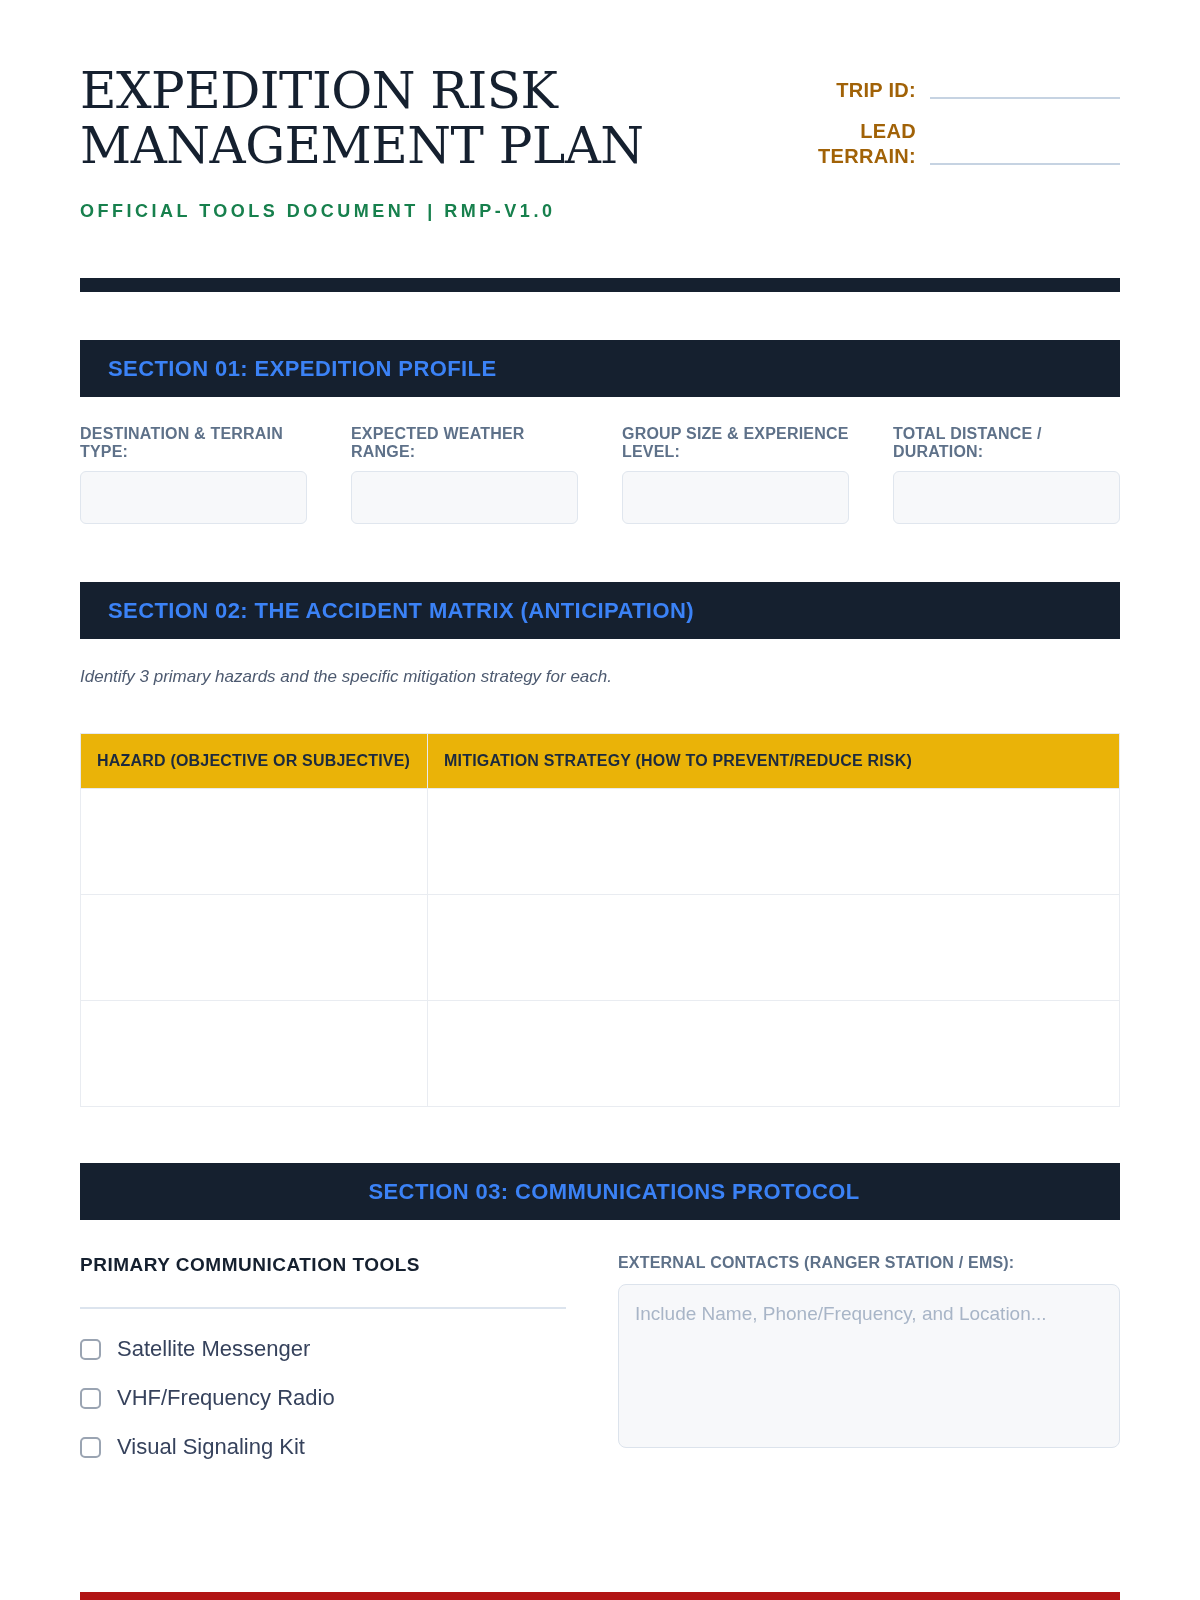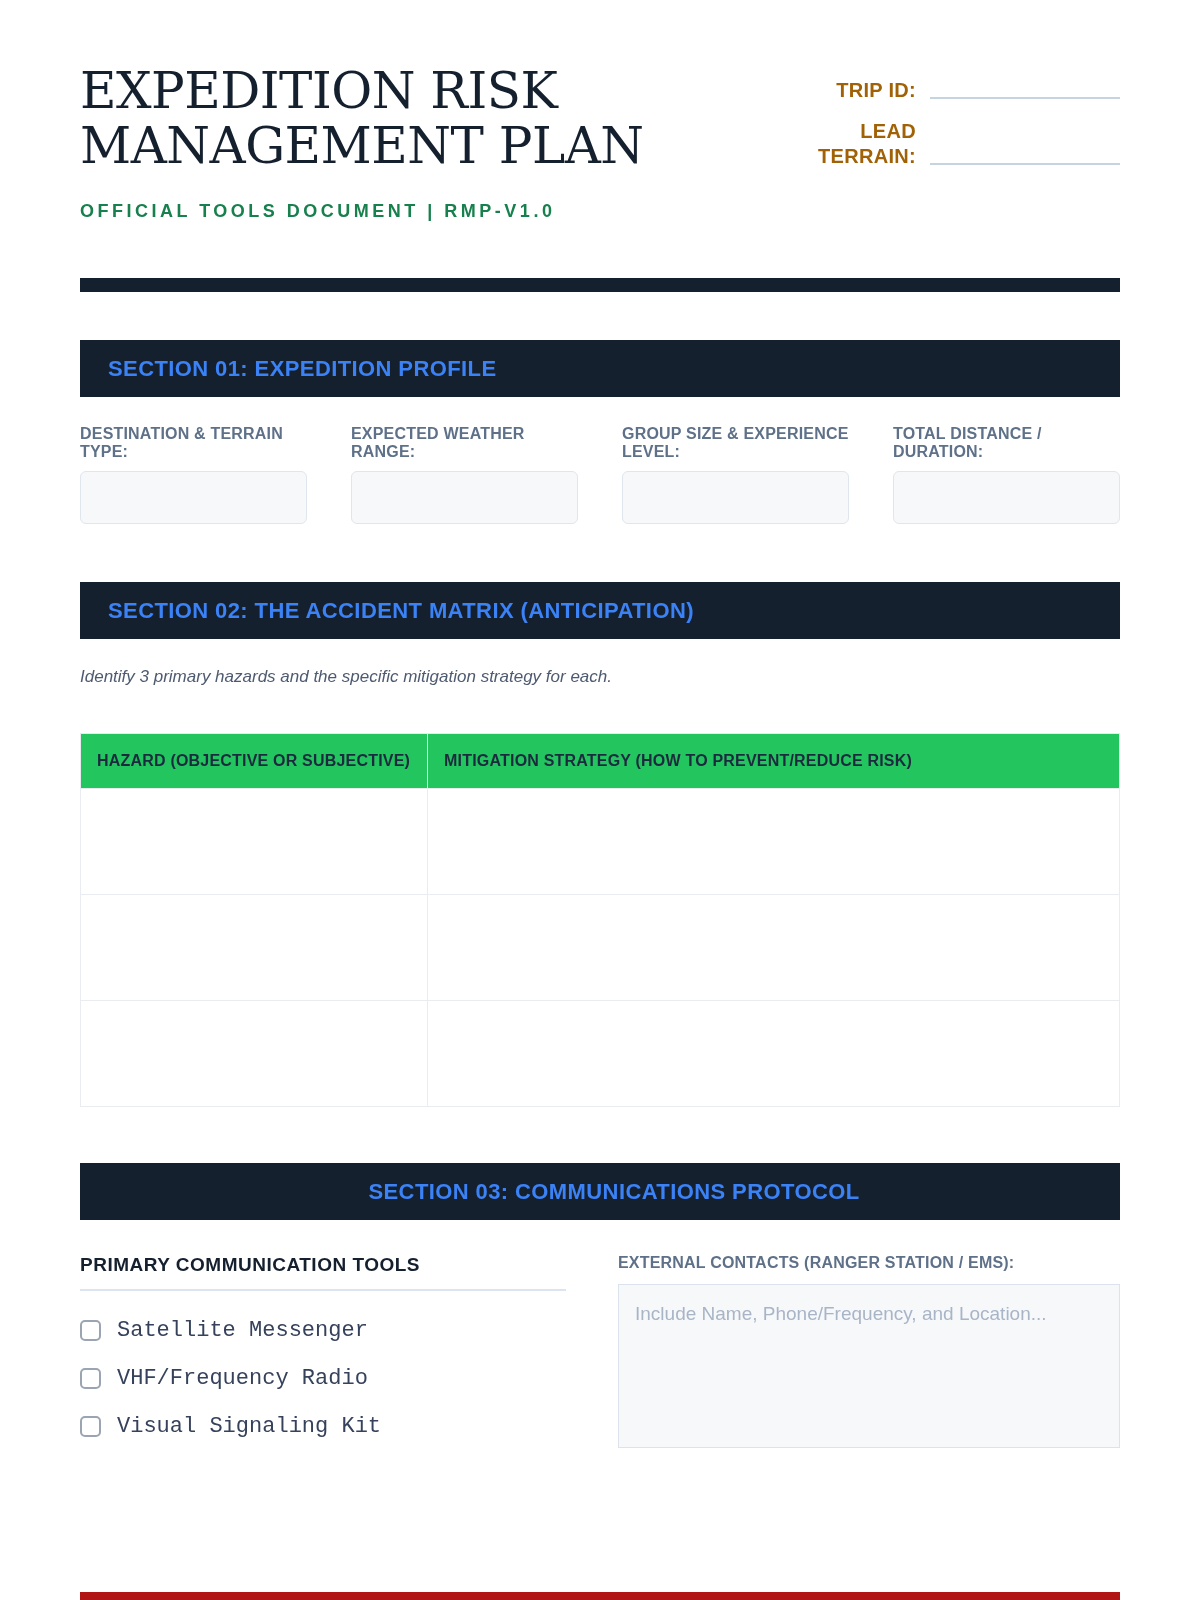--- a/index.html
+++ b/index.html
@@ -52,45 +52,45 @@
     font-size:18px; color:#2c3a4e; padding:0 14px; outline:none;
     font-family:"Liberation Sans", sans-serif;
   }
   
   .note { margin-top:28px; font-style:italic; font-size:17px; color:#4d5a70; }
   table.matrix {
     margin-top:46px; width:100%; border-collapse:collapse;
     border:1px solid #e7eaef; table-layout:fixed;
   }
   table.matrix th {
-    background:#22c55e; color:#1c2a3e; font-weight:bold; font-size:16px;
+    background:#eab308; color:#1c2a3e; font-weight:bold; font-size:16px;
     text-align:left; padding:18px 16px; letter-spacing:0.2px;
     border:1px solid #e7eaef;
   }
   table.matrix td { background:#ffffff; border:1px solid #e9ecf1; height:106px; }
   .col-hazard { width:33.4%; }
   
   .comms { margin-top:34px; display:flex; gap:52px; }
   .comms-left { width:486px; flex:0 0 auto; }
   .tools-heading {
     color:#15202f; font-weight:bold; font-size:19px; letter-spacing:0.5px;
-    padding-bottom:13px; border-bottom:2px solid #dce4ee;
+    padding-bottom:31px; border-bottom:2px solid #dce4ee;
   }
   .checkbox-list { margin-top:27px; display:flex; flex-direction:column; gap:23px; }
   .checkbox-row { display:flex; align-items:center; gap:16px; cursor:pointer; }
   .checkbox-box {
     width:21px; height:21px; border:2px solid #9aa4b2; border-radius:5px;
     background:#ffffff; flex:0 0 auto;
   }
-  .checkbox-label { font-size:22px; color:#36425c;font-family:Liberation Mono, monospace; }
+  .checkbox-label { font-size:22px; color:#36425c; }
   .comms-right { flex:1 1 auto; }
   .contacts-label { color:#5e7189; font-weight:bold; font-size:16px; letter-spacing:0.2px; }
   .contacts-area {
     display:block; width:100%; margin-top:12px; height:164px; resize:none;
-    background:#f7f8fa; border:1px solid #dce3ec; border-radius:0;
+    background:#f7f8fa; border:1px solid #dce3ec; border-radius:8px;
     padding:18px 16px; font-size:19px; color:#2c3a4e; outline:none;
     font-family:"Liberation Sans", sans-serif;
   }
   .contacts-area::placeholder { color:#a8b5c7; }
   
   .footer-bar { position:absolute; left:80px; right:80px; top:1592px; height:8px; background:#b11414; }
 </style>
 </head>
 <body>
 

